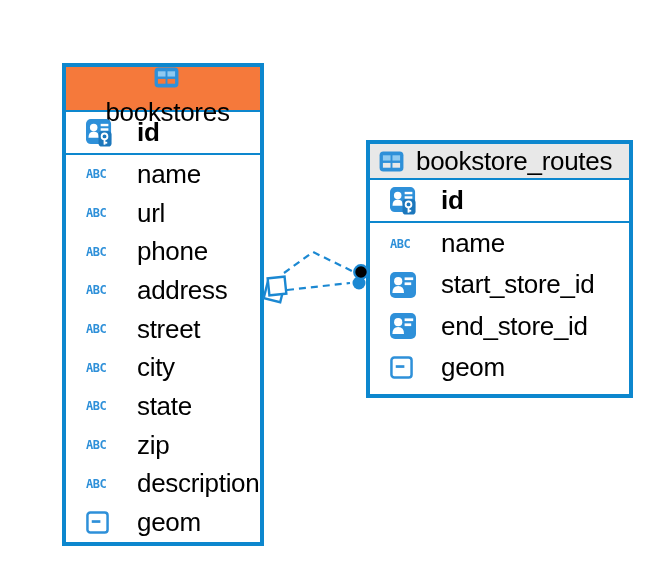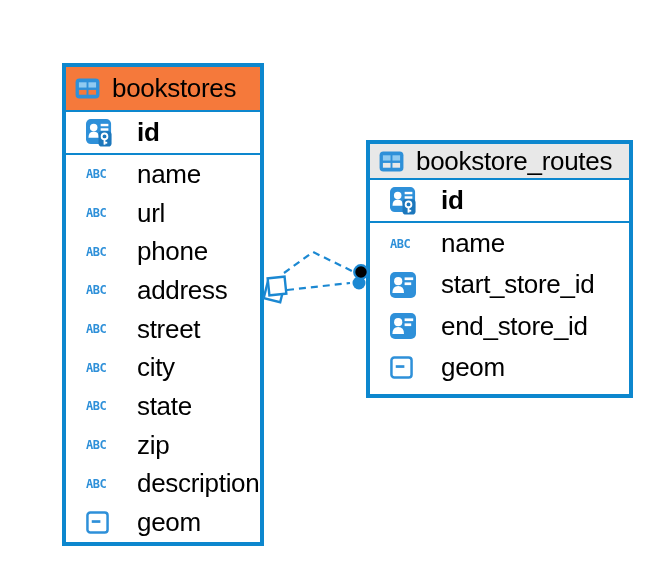--- a/index.html
+++ b/index.html
@@ -10,21 +10,21 @@
   .etable{
     position:absolute;box-sizing:border-box;background:#fff;
     border:4px solid #0D87CE;
   }
   #t1{left:62px;top:63px;width:202px;height:483px;}
   #t2{left:366px;top:140px;width:267px;height:258px;}
   .thead{
     display:flex;align-items:center;gap:9px;padding-left:9px;
     box-sizing:border-box;border-bottom:2px solid #0D87CE;
   }
-  #t1 .thead{height:45px;background:#F5793B;--cell-bg:#F5793B;}
+  #t1 .thead{height:45px;background:#F5793B;flex-direction:column;--cell-bg:#F5793B;}
   #t2 .thead{height:36px;background:#E8E8E8;--cell-bg:#E8E8E8;}
   .tname{font-size:26px;letter-spacing:-0.3px;white-space:nowrap;}
   .row{display:flex;align-items:center;gap:23px;padding-left:20px;box-sizing:border-box;}
   .pk-row{border-bottom:2px solid #0D87CE;height:43px;}
   #t1 .cols .row{height:38.7px;}
   #t2 .cols .row{height:41.25px;}
   .label{font-size:26px;letter-spacing:-0.3px;white-space:nowrap;}
   .pk-row .label{font-weight:bold;}
   .icon-box{width:28px;flex:none;display:flex;align-items:center;}
   .abc{

